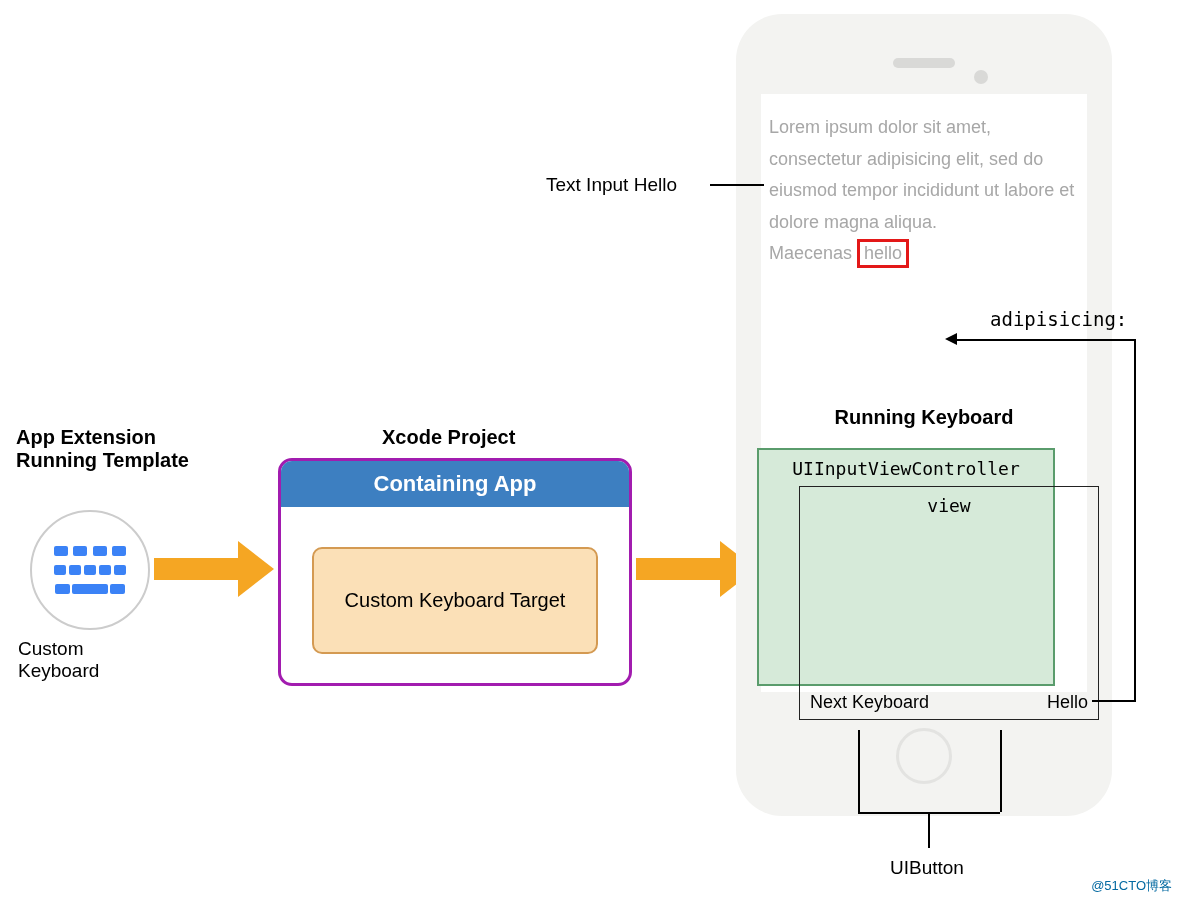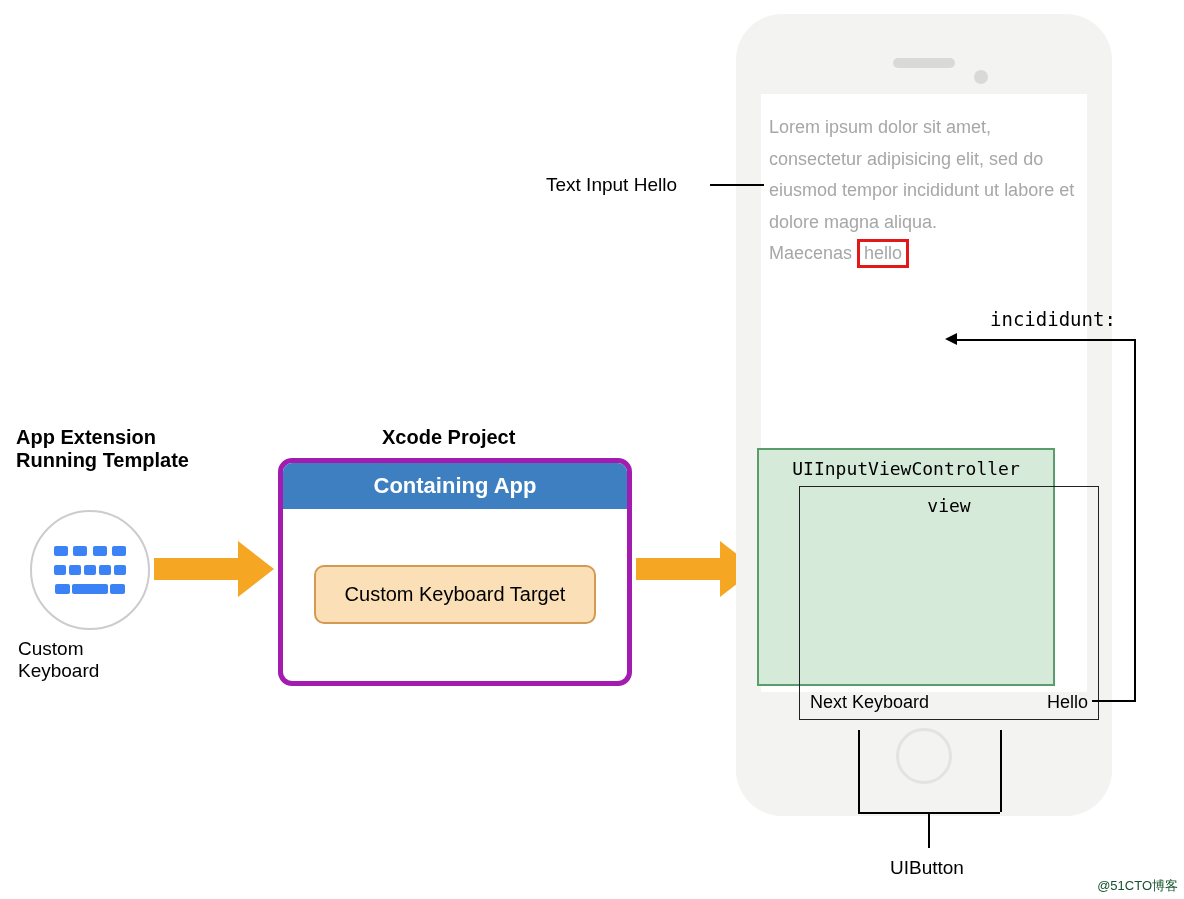--- a/index.html
+++ b/index.html
@@ -35,41 +35,41 @@
   .arrow-head {
     position: absolute;
     width: 0; height: 0;
     border-top: 28px solid transparent;
     border-bottom: 28px solid transparent;
     border-left: 36px solid #f5a623;
   }
 
   
   .xcode-box {
-    border: 5px solid #a21caf;
+    border: 3px solid #a21caf;
     border-radius: 14px;
     background: #fff;
     overflow: hidden;
   }
   .xcode-header {
     background: #3d7fc1;
     color: #fff;
     text-align: center;
     font-weight: 600;
     font-size: 22px;
     padding: 10px 0;
   }
   .target-box {
-    margin: 56px auto;
+    margin: 40px auto;
     width: 82%;
     border: 2px solid #d49a52;
     background: #fbe0b7;
     border-radius: 10px;
     text-align: center;
-    padding: 16px 0;
+    padding: 40px 0;
     font-size: 20px;
   }
 
   
   .phone-frame {
     background: #f3f3f1;
     border-radius: 46px;
     width: 376px; height: 802px;
     display: flex; flex-direction: column; align-items: center;
   }
@@ -134,21 +134,21 @@
   .v { width: 1.5px; }
   .arrow-black-left {
     position: absolute; width: 0; height: 0;
     border-top: 6px solid transparent;
     border-bottom: 6px solid transparent;
     border-right: 12px solid #000;
   }
 
   .heading { font-weight: 700; font-size: 20px; }
   .caption { font-size: 19px; }
-  .watermark { position: absolute; right: 6px; bottom: 4px; color: #14532d; font-size: 13px; }
+  .watermark { position: absolute; right: 12px; bottom: 4px; color: #0369a1; font-size: 13px; }
 </style>
 </head>
 <body>
 
 <div class="abs heading" style="left:16px; top:426px; white-space:pre-line;">App Extension
 Running Template</div>
 
 <div class="abs template-circle" style="left:30px; top:510px;">
   <div class="kb-icon">
     <div class="kb-row kb-row1">
@@ -190,41 +190,42 @@
 <div class="abs phone-frame" style="left:736px; top:14px;">
   <div class="speaker"></div>
   <div class="camera"></div>
   <div class="phone-screen">
     <div class="lorem">
       <span>Lorem ipsum dolor sit amet, consectetur adipisicing elit, sed do eiusmod tempor incididunt ut labore et dolore magna aliqua.</span><br>
       <span>Maecenas</span>
       <span class="hello-box">hello</span>
     </div>
 
+    <div class="abs heading" style="left:0; right:0; top:312px; text-align:center;">Running Keyboard</div>
 
     <div class="kb-area">
       <div class="uivc-box">
         <div class="uivc-label mono">UIInputViewController</div>
       </div>
       <div class="view-box">
         <div class="view-label mono">view</div>
         <div class="btn-row">
           <span>Next Keyboard</span>
           <span>Hello</span>
         </div>
       </div>
     </div>
   </div>
   <div class="home-btn"></div>
 </div>
 
 <div class="abs" style="left:546px; top:174px; font-size:19px;">Text Input Hello</div>
 <div class="line h" style="left:710px; top:184px; width:54px;"></div>
 
-<div class="abs mono" style="left:990px; top:308px; font-size:19px;">incididunt:</div>
+<div class="abs mono" style="left:990px; top:308px; font-size:19px;">adipisicing:</div>
 
 <div class="line v" style="left:1134px; top:339px; height:363px;"></div>
 <div class="line h" style="left:1092px; top:700px; width:43px;"></div>
 <div class="line h" style="left:956px; top:339px; width:179px;"></div>
 <div class="arrow-black-left" style="left:945px; top:333px;"></div>
 
 <div class="abs" style="left:890px; top:850px; font-size:19px;margin-top:7px;">UIButton</div>
 <div class="line v" style="left:928px; top:812px; height:36px;"></div>
 <div class="line h" style="left:858px; top:812px; width:142px;"></div>
 <div class="line v" style="left:858px; top:730px; height:82px;"></div>

